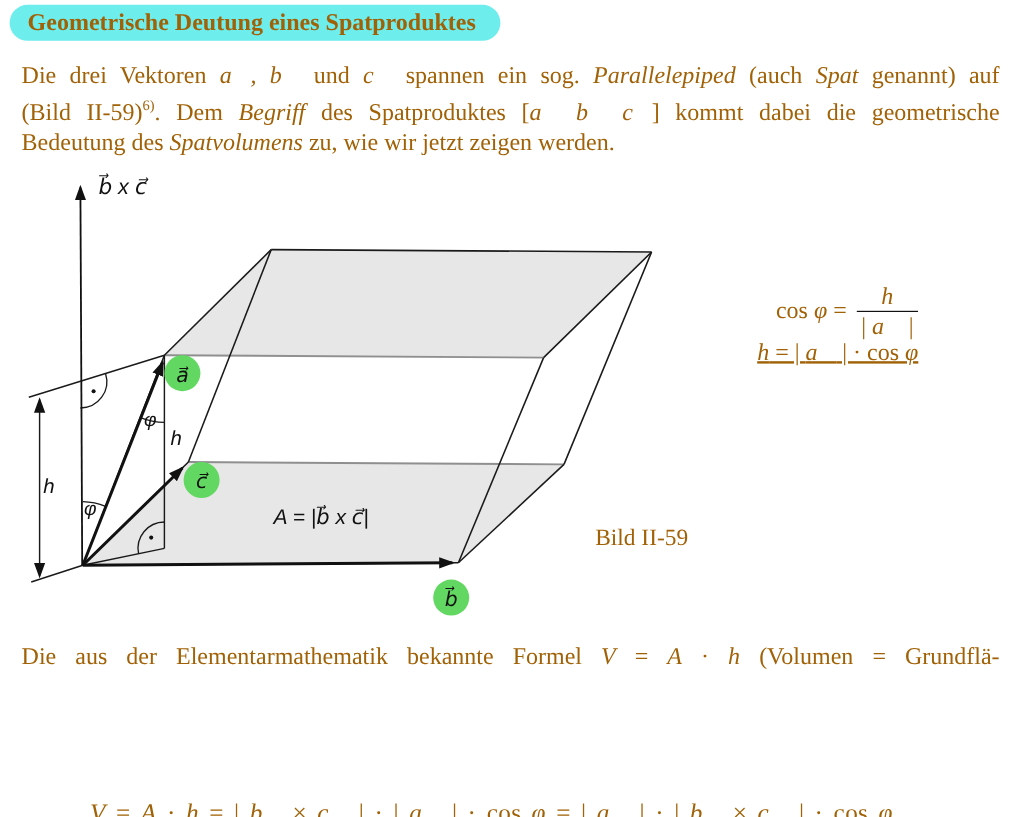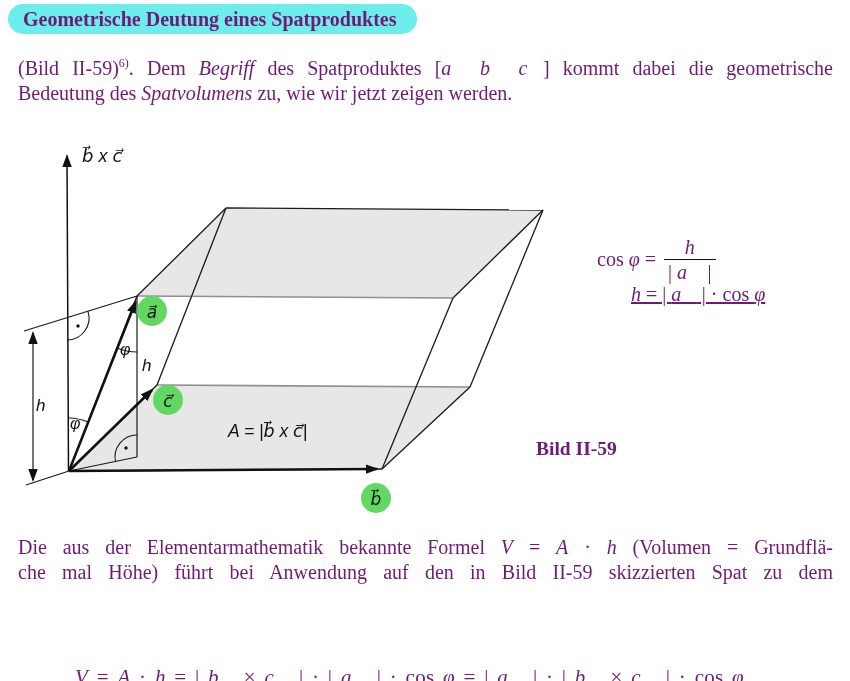--- a/index.html
+++ b/index.html
@@ -1,56 +1,57 @@
 <!DOCTYPE html>
 <html><head>
 <meta charset="utf-8">
 <style>
   html,body{margin:0;padding:0;background:#ffffff;}
   .page{position:relative;width:850px;height:681px;background:#ffffff;overflow:hidden;
-        font-family:"Liberation Serif","DejaVu Serif",serif;color:#701a75;}
+        font-family:"Liberation Serif","DejaVu Serif",serif;color:#a16207;}
   .title-pill{position:absolute;left:8px;top:4px;height:30px;line-height:30px;
         padding:0 20px 0 15px;border-radius:15px;background:#6EEDED;
         font-weight:bold;font-size:20px;white-space:nowrap;}
   .para{position:absolute;left:18px;width:815px;font-size:20px;line-height:25.4px;}
   .jline{text-align:justify;text-align-last:justify;}
   .jline-last{text-align:justify;text-align-last:left;}
   .sg-r{font-style:normal;}
   .sg-i{font-style:italic;}
   .sg-sup{font-size:0.6em;vertical-align:super;font-style:normal;}
   .fig{position:absolute;left:0;top:140px;}
   .fig text{font-family:"Liberation Sans","DejaVu Sans",sans-serif;fill:#111;}
   .lab-it{font-style:italic;}
   .edge{stroke:#1a1a1a;stroke-width:1.3;fill:none;}
   .edge-gray{stroke:#8F8F8F;stroke-width:1.6;fill:none;}
   .thin{stroke:#1a1a1a;stroke-width:1.2;fill:none;}
   .vect{stroke:#111;stroke-width:2.5;fill:none;}
   .axisln{stroke:#111;stroke-width:1.5;fill:none;}
   .arc{stroke:#1a1a1a;stroke-width:1.1;fill:none;}
   .caption{position:absolute;left:496px;top:438px;font-size:19.5px;line-height:21.5px;}
-  .caption .cap-t{font-weight:bold;margin-left:40px;}
+  .caption .cap-t{font-weight:normal;}
   .side-math{position:absolute;left:597px;top:236px;font-size:20px;}
-  .sm-row1{display:flex;align-items:center;white-space:nowrap;}
+  .sm-row1{display:flex;align-items:center;white-space:nowrap;justify-content:flex-end;}
   .frac{display:inline-block;text-align:center;margin-left:8px;}
   .frac .bar{border-top:1.6px solid #111;margin:1px 0;}
   .frac .num,.frac .den{padding:0 4px;line-height:22px;}
   .sm-row2{padding-left:34px;white-space:nowrap;text-decoration:underline;}
   .formula{position:absolute;left:75px;top:623px;font-size:21px;white-space:nowrap;
            word-spacing:3px;letter-spacing:0.3px;margin-top:42px;}
 </style>
 </head>
 <body>
 
 <div class="page">
 
   <div class="title-pill">
     <span>Geometrische Deutung eines Spatproduktes</span>
   </div>
 
   <div class="para" style="top:51px;">
+    <div class="jline"><span class="sg-r">Die drei Vektoren </span><span class="sg-i">a⃗, b⃗</span><span class="sg-r"> und </span><span class="sg-i">c⃗</span><span class="sg-r"> spannen ein sog. </span><span class="sg-i">Parallelepiped</span><span class="sg-r"> (auch </span><span class="sg-i">Spat</span><span class="sg-r"> genannt) auf</span></div>
     <div class="jline"><span class="sg-r">(Bild II-59)</span><span class="sg-sup">6)</span><span class="sg-r">. Dem </span><span class="sg-i">Begriff</span><span class="sg-r"> des Spatproduktes [</span><span class="sg-i">a⃗ b⃗ c⃗</span><span class="sg-r">] kommt dabei die geometrische</span></div>
     <div class="jline-last"><span class="sg-r">Bedeutung des </span><span class="sg-i">Spatvolumens</span><span class="sg-r"> zu, wie wir jetzt zeigen werden.</span></div>
   </div>
 
   <svg class="fig" width="580" height="390" viewBox="0 0 580 390">
     <defs>
       <marker id="ah" markerWidth="13" markerHeight="11" refX="11" refY="5.5" orient="auto-start-reverse" markerUnits="userSpaceOnUse">
         <path d="M0,0.8 L13,5.5 L0,10.2 Z" fill="#111"></path>
       </marker>
     </defs>
@@ -123,18 +124,17 @@
         <span class="num" style="display:block;"><span class="sg-i">h</span></span>
         <span class="bar" style="display:block;"></span>
         <span class="den" style="display:block;"><span class="sg-r">| </span><span class="sg-i">a⃗</span><span class="sg-r"> |</span></span>
       </span>
     </div>
     <div class="sm-row2"><span class="sg-i">h</span><span class="sg-r"> = | </span><span class="sg-i">a⃗</span><span class="sg-r"> | · cos </span><span class="sg-i">φ</span></div>
   </div>
 
   <div class="para" style="top:535px;">
     <div class="jline"><span class="sg-r">Die aus der Elementarmathematik bekannte Formel </span><span class="sg-i">V</span><span class="sg-r"> = </span><span class="sg-i">A</span><span class="sg-r"> · </span><span class="sg-i">h</span><span class="sg-r"> (Volumen = Grundflä-</span></div>
-    <div class="jline"><span class="sg-r">che mal Höhe) führt bei Anwendung auf den in Bild II-59 skizzierten Spat zu dem</span></div>
   </div>
 
   <div class="formula"><span class="sg-i">V</span><span class="sg-r"> = </span><span class="sg-i">A</span><span class="sg-r"> · </span><span class="sg-i">h</span><span class="sg-r"> = | </span><span class="sg-i">b⃗</span><span class="sg-r"> × </span><span class="sg-i">c⃗</span><span class="sg-r"> | · | </span><span class="sg-i">a⃗</span><span class="sg-r"> | · cos </span><span class="sg-i">φ</span><span class="sg-r"> = | </span><span class="sg-i">a⃗</span><span class="sg-r"> | · | </span><span class="sg-i">b⃗</span><span class="sg-r"> × </span><span class="sg-i">c⃗</span><span class="sg-r"> | · cos </span><span class="sg-i">φ</span></div>
 
 </div>
 
 </body></html>

